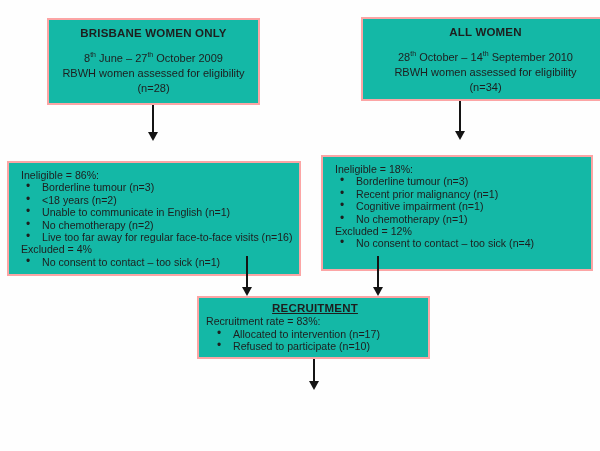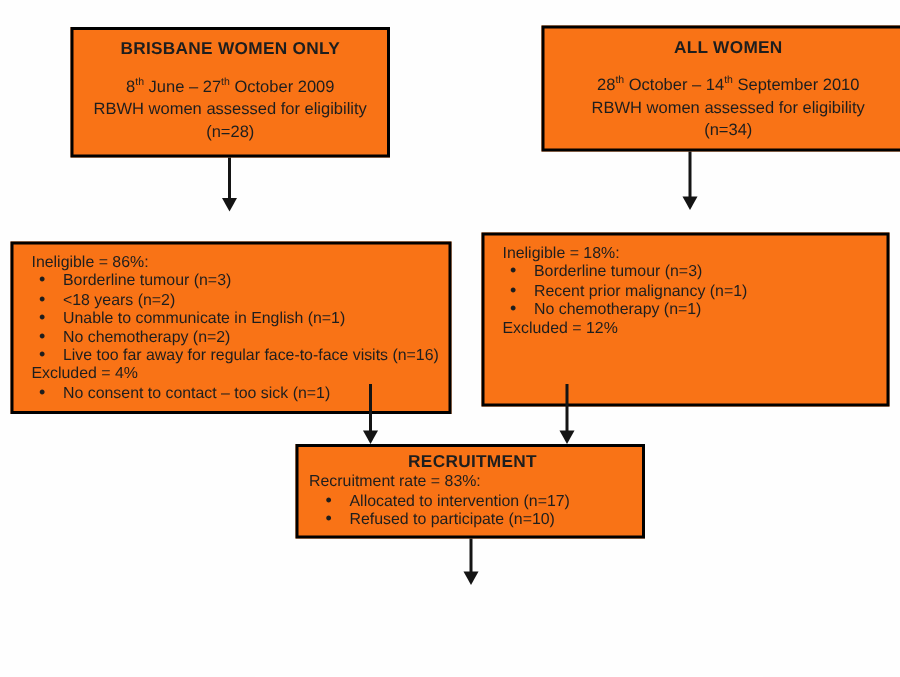--- a/index.html
+++ b/index.html
@@ -2,34 +2,34 @@
 <html><head>
 <meta charset="utf-8">
 <style>
   html,body{margin:0;padding:0;background:#ffffff;}
   .canvas{
     position:relative;width:600px;height:451px;background:#fefefe;
     font-family:"Liberation Sans","DejaVu Sans",sans-serif;
     color:#1e1e1e;overflow:hidden;
   }
   .box{
-    position:absolute;background:#f97316;border:2px solid #000000;
+    position:absolute;background:#14b8a6;border:2px solid #fca5a5;
     box-sizing:border-box;font-size:10.6px;line-height:12.4px;
   }
   .box.top-box{text-align:center;padding-top:6px;line-height:15px;font-size:11px;}
   .box-title{font-weight:bold;font-size:11.5px;letter-spacing:0.2px;}
   .top-box .box-title{margin-bottom:10px;}
   sup{font-size:7px;vertical-align:super;line-height:0;}
   .list-box{padding:6px 4px 4px 12px;margin-top:20px;}
   .list-heading{white-space:nowrap;}
   ul.bullets{margin:0;padding:0;list-style:none;}
   ul.bullets li{position:relative;padding-left:21px;white-space:nowrap;}
   ul.bullets li::before{content:"\2022";position:absolute;left:5px;top:-1px;font-size:12px;}
   .bottom-box{padding:4px 4px 4px 7px;}
-  .bottom-box .box-title{text-align:center;margin-bottom:1px;}
+  .bottom-box .box-title{text-align:center;margin-bottom:1px;text-decoration:underline;}
   .bottom-box ul.bullets li{padding-left:27px;}
   .bottom-box ul.bullets li::before{left:11px;}
   .varrow{position:absolute;width:12px;}
   .varrow .shaft{position:absolute;left:5px;top:0;width:2px;background:#141414;}
   .varrow .head{
     position:absolute;left:1px;bottom:0;width:0;height:0;
     border-left:5px solid transparent;border-right:5px solid transparent;
     border-top:9px solid #141414;
   }
 </style>
@@ -65,23 +65,27 @@
     <ul class="bullets">
         <li>No consent to contact – too sick (n=1)</li>
       </ul>
   </div>
 
   <div class="box list-box" style="left:321px;top:135px;width:272px;height:116px;">
     <div class="list-heading">Ineligible = 18%:</div>
     <ul class="bullets">
         <li>Borderline tumour (n=3)</li>
         <li>Recent prior malignancy (n=1)</li>
+        <li>Cognitive impairment (n=1)</li>
         <li>No chemotherapy (n=1)</li>
       </ul>
     <div class="list-heading">Excluded = 12%</div>
+    <ul class="bullets">
+        <li>No consent to contact – too sick (n=4)</li>
+      </ul>
   </div>
 
   <div class="box bottom-box" style="left:197px;top:296px;width:233px;height:63px;">
     <div class="box-title">RECRUITMENT</div>
     <div class="list-heading">Recruitment rate = 83%:</div>
     <ul class="bullets">
         <li>Allocated to intervention (n=17)</li>
         <li>Refused to participate (n=10)</li>
       </ul>
   </div>

